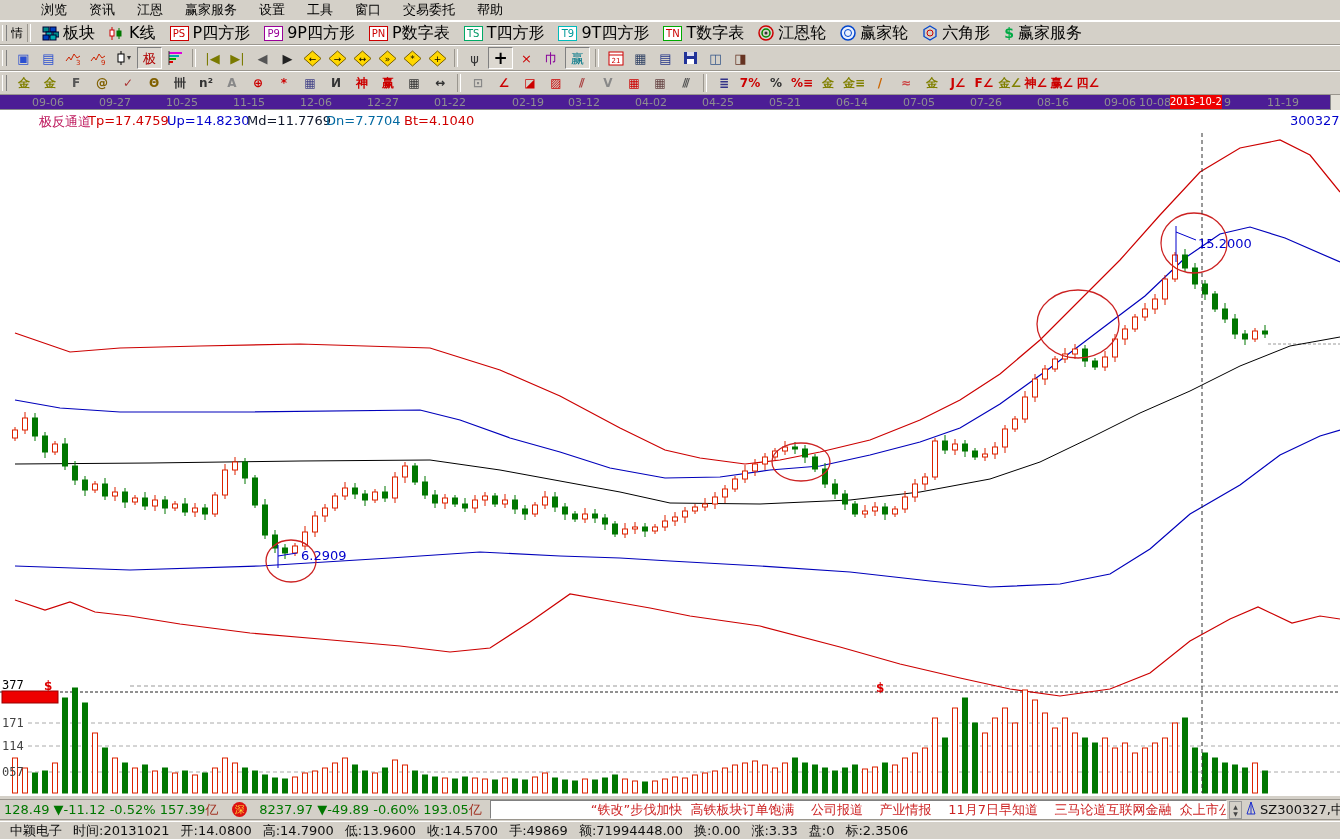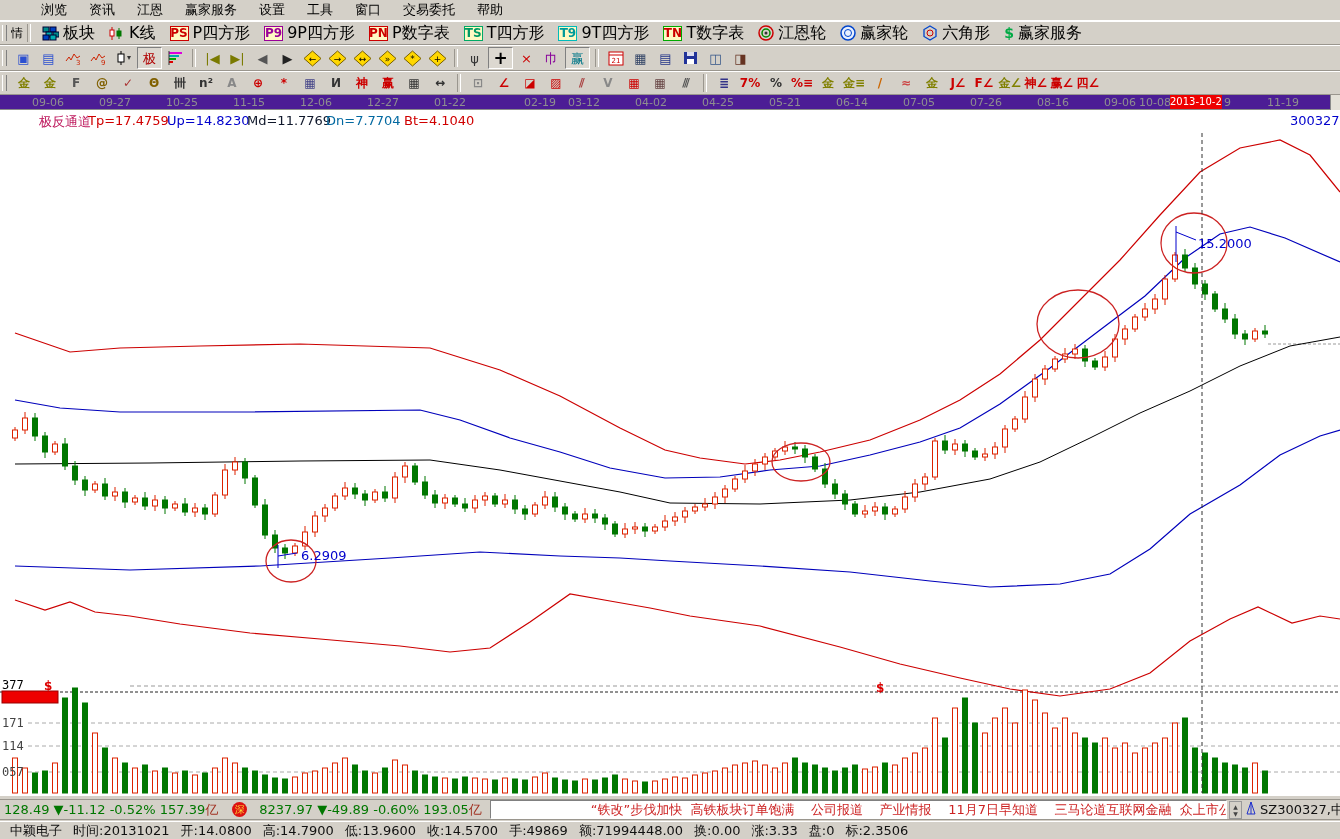--- a/index.html
+++ b/index.html
@@ -10,21 +10,21 @@
   .menu-item{font-size:13px;color:#000;padding:0 11px;cursor:default;}
   
   .toolbar{display:flex;align-items:center;border-top:1px solid #fff;border-bottom:1px solid #9a968e;background:#d4d0c8;}
   #toolbar2{top:21px;height:24px;}
   #toolbar3{top:45px;height:26px;}
   #toolbar4{top:71px;height:24px;}
   .grip{width:3px;height:16px;border-left:1px solid #fff;border-right:1px solid #808080;margin:0 4px 0 2px;}
   .tb-sep{width:2px;height:18px;border-left:1px solid #9a968e;border-right:1px solid #fff;margin:0 4px;}
   .tb2-item{display:flex;align-items:center;gap:4px;padding:0 7px;height:22px;}
   .tb2-label{font-size:16px;color:#000;white-space:nowrap;}
-  .boxtag{width:17px;height:13px;border:1px solid;background:#fef9c3;font-size:12px;font-weight:bold;display:flex;align-items:center;justify-content:center;}
+  .boxtag{width:17px;height:13px;border:1px solid;background:#ffffff;font-size:10px;font-weight:normal;display:flex;align-items:center;justify-content:center;}
   .partial-label{width:12px;overflow:hidden;font-size:12px;color:#000;}
   .icon-cell{width:23px;height:20px;display:flex;align-items:center;justify-content:center;margin:0 1px;font-size:13px;line-height:1;position:relative;}
   .icon-cell.pressed{border:1px solid;border-color:#808080 #fff #fff #808080;background:#dcd8d0;}
   .icon-cell.big{font-size:17px;font-weight:bold;}
   .cell4{width:24px;height:19px;display:flex;align-items:center;justify-content:center;margin:0 1px;font-size:12px;font-weight:bold;line-height:1;white-space:nowrap;}
   .dd{font-size:8px;color:#333;margin-left:1px;}
   
   #dateaxis{top:95px;height:15px;background:#4c1d95;border-bottom:1px solid #8a8a8a;}
   .date-tick{position:absolute;top:1px;font-size:11px;color:#8f8f8f;transform:translateX(-50%);white-space:nowrap;}
   #date-highlight{position:absolute;top:0;height:14px;background:#ee0000;color:#fff;font-size:10px;line-height:14px;text-align:center;overflow:hidden;white-space:nowrap;}
@@ -312,21 +312,21 @@
     </div>
   <div id="dateaxis" class="row">
     <div id="axis-right-strip"></div>
   <span class="date-tick" style="left: 48px;">09-06</span>
       <span class="date-tick" style="left: 115px;">09-27</span>
       <span class="date-tick" style="left: 182px;">10-25</span>
       <span class="date-tick" style="left: 249px;">11-15</span>
       <span class="date-tick" style="left: 316px;">12-06</span>
       <span class="date-tick" style="left: 383px;">12-27</span>
       <span class="date-tick" style="left: 450px;">01-22</span>
-      <span class="date-tick" style="left: 540px; text-align: right;">02-19</span>
+      <span class="date-tick" style="left: 528px; text-align: right;">02-19</span>
       <span class="date-tick" style="left: 584px;">03-12</span>
       <span class="date-tick" style="left: 651px;">04-02</span>
       <span class="date-tick" style="left: 718px;">04-25</span>
       <span class="date-tick" style="left: 785px;">05-21</span>
       <span class="date-tick" style="left: 852px;">06-14</span>
       <span class="date-tick" style="left: 919px;">07-05</span>
       <span class="date-tick" style="left: 986px;">07-26</span>
       <span class="date-tick" style="left: 1053px;">08-16</span>
       <span class="date-tick" style="left: 1120px;">09-06</span>
       <span class="date-tick" style="left: 1155px;">10-08</span>

